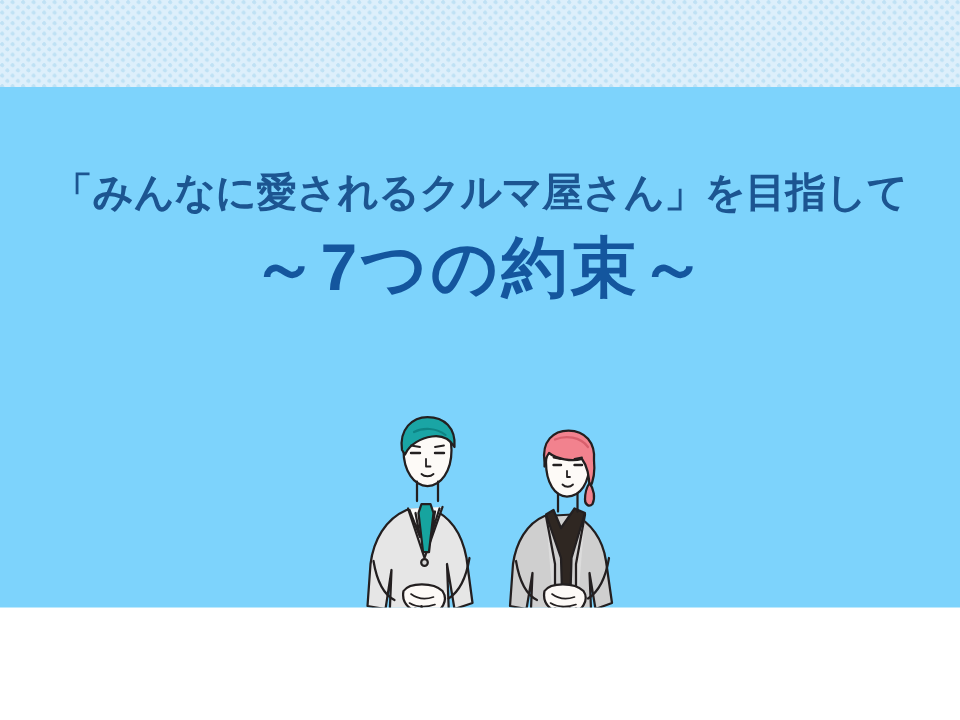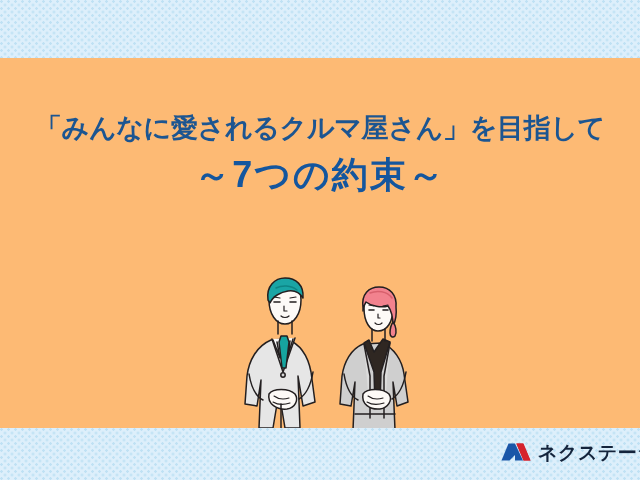--- a/index.html
+++ b/index.html
@@ -10,22 +10,22 @@
   body {
     width: 640px;
     height: 480px;
     overflow: hidden;
     font-family: "Liberation Sans", sans-serif;
   }
 
   #banner {
     position: relative;
     width: 640px;
-    height: 480px;
-    background: #fdba74;
+    height: 405px;
+    background: #7dd3fc;
     overflow: hidden;
   }
 
   
   .dot-band {
     position: absolute;
     left: 0;
     width: 640px;
     background-color: #ddeffb;
     background-image:
@@ -57,21 +57,21 @@
     font-size: 27px;
     letter-spacing: -0.3px;
     color: #1c5591;
     line-height: 1.25;
     white-space: nowrap;
   }
   #headline-line-2 {
     margin-top: 8px;
     font-family: "Liberation Sans", "DejaVu Sans", sans-serif;
     font-weight: 700;
-    font-size: 36px;
+    font-size: 44px;
     letter-spacing: 2px;
     color: #14569e;
     line-height: 1.15;
     white-space: nowrap;
   }
 
   
   #illustration {
     position: absolute;
     left: 243px;

